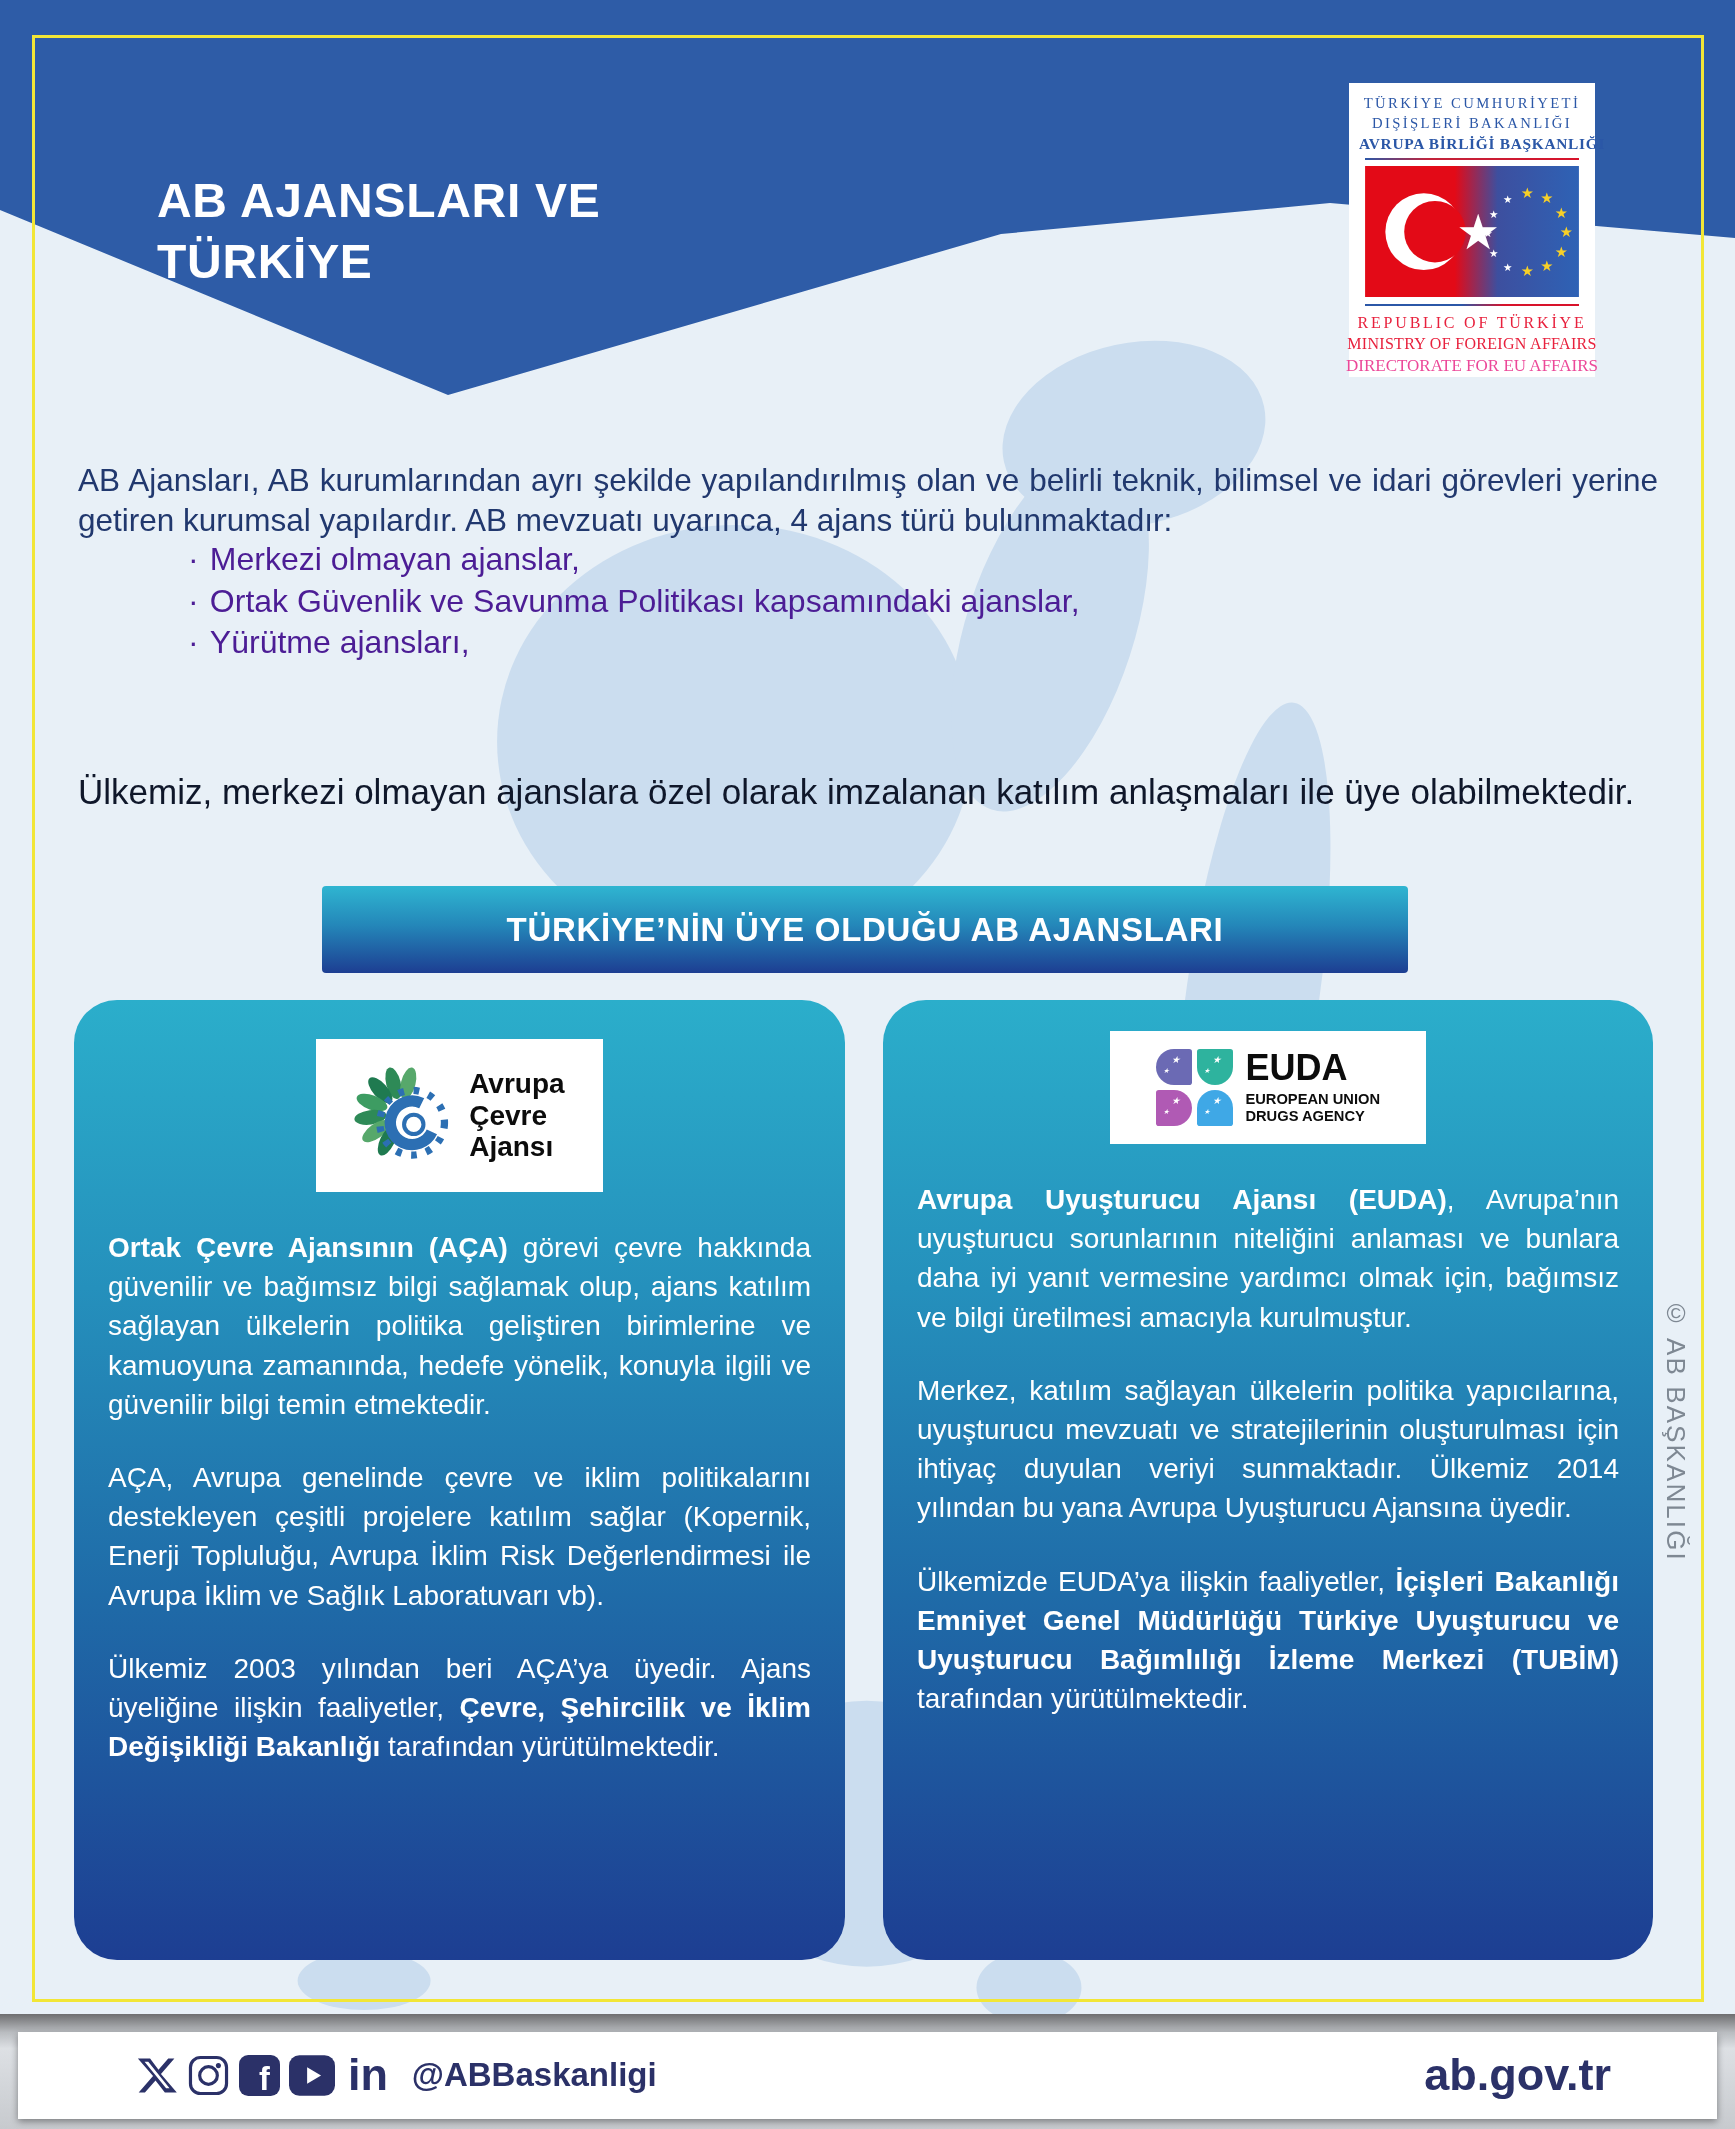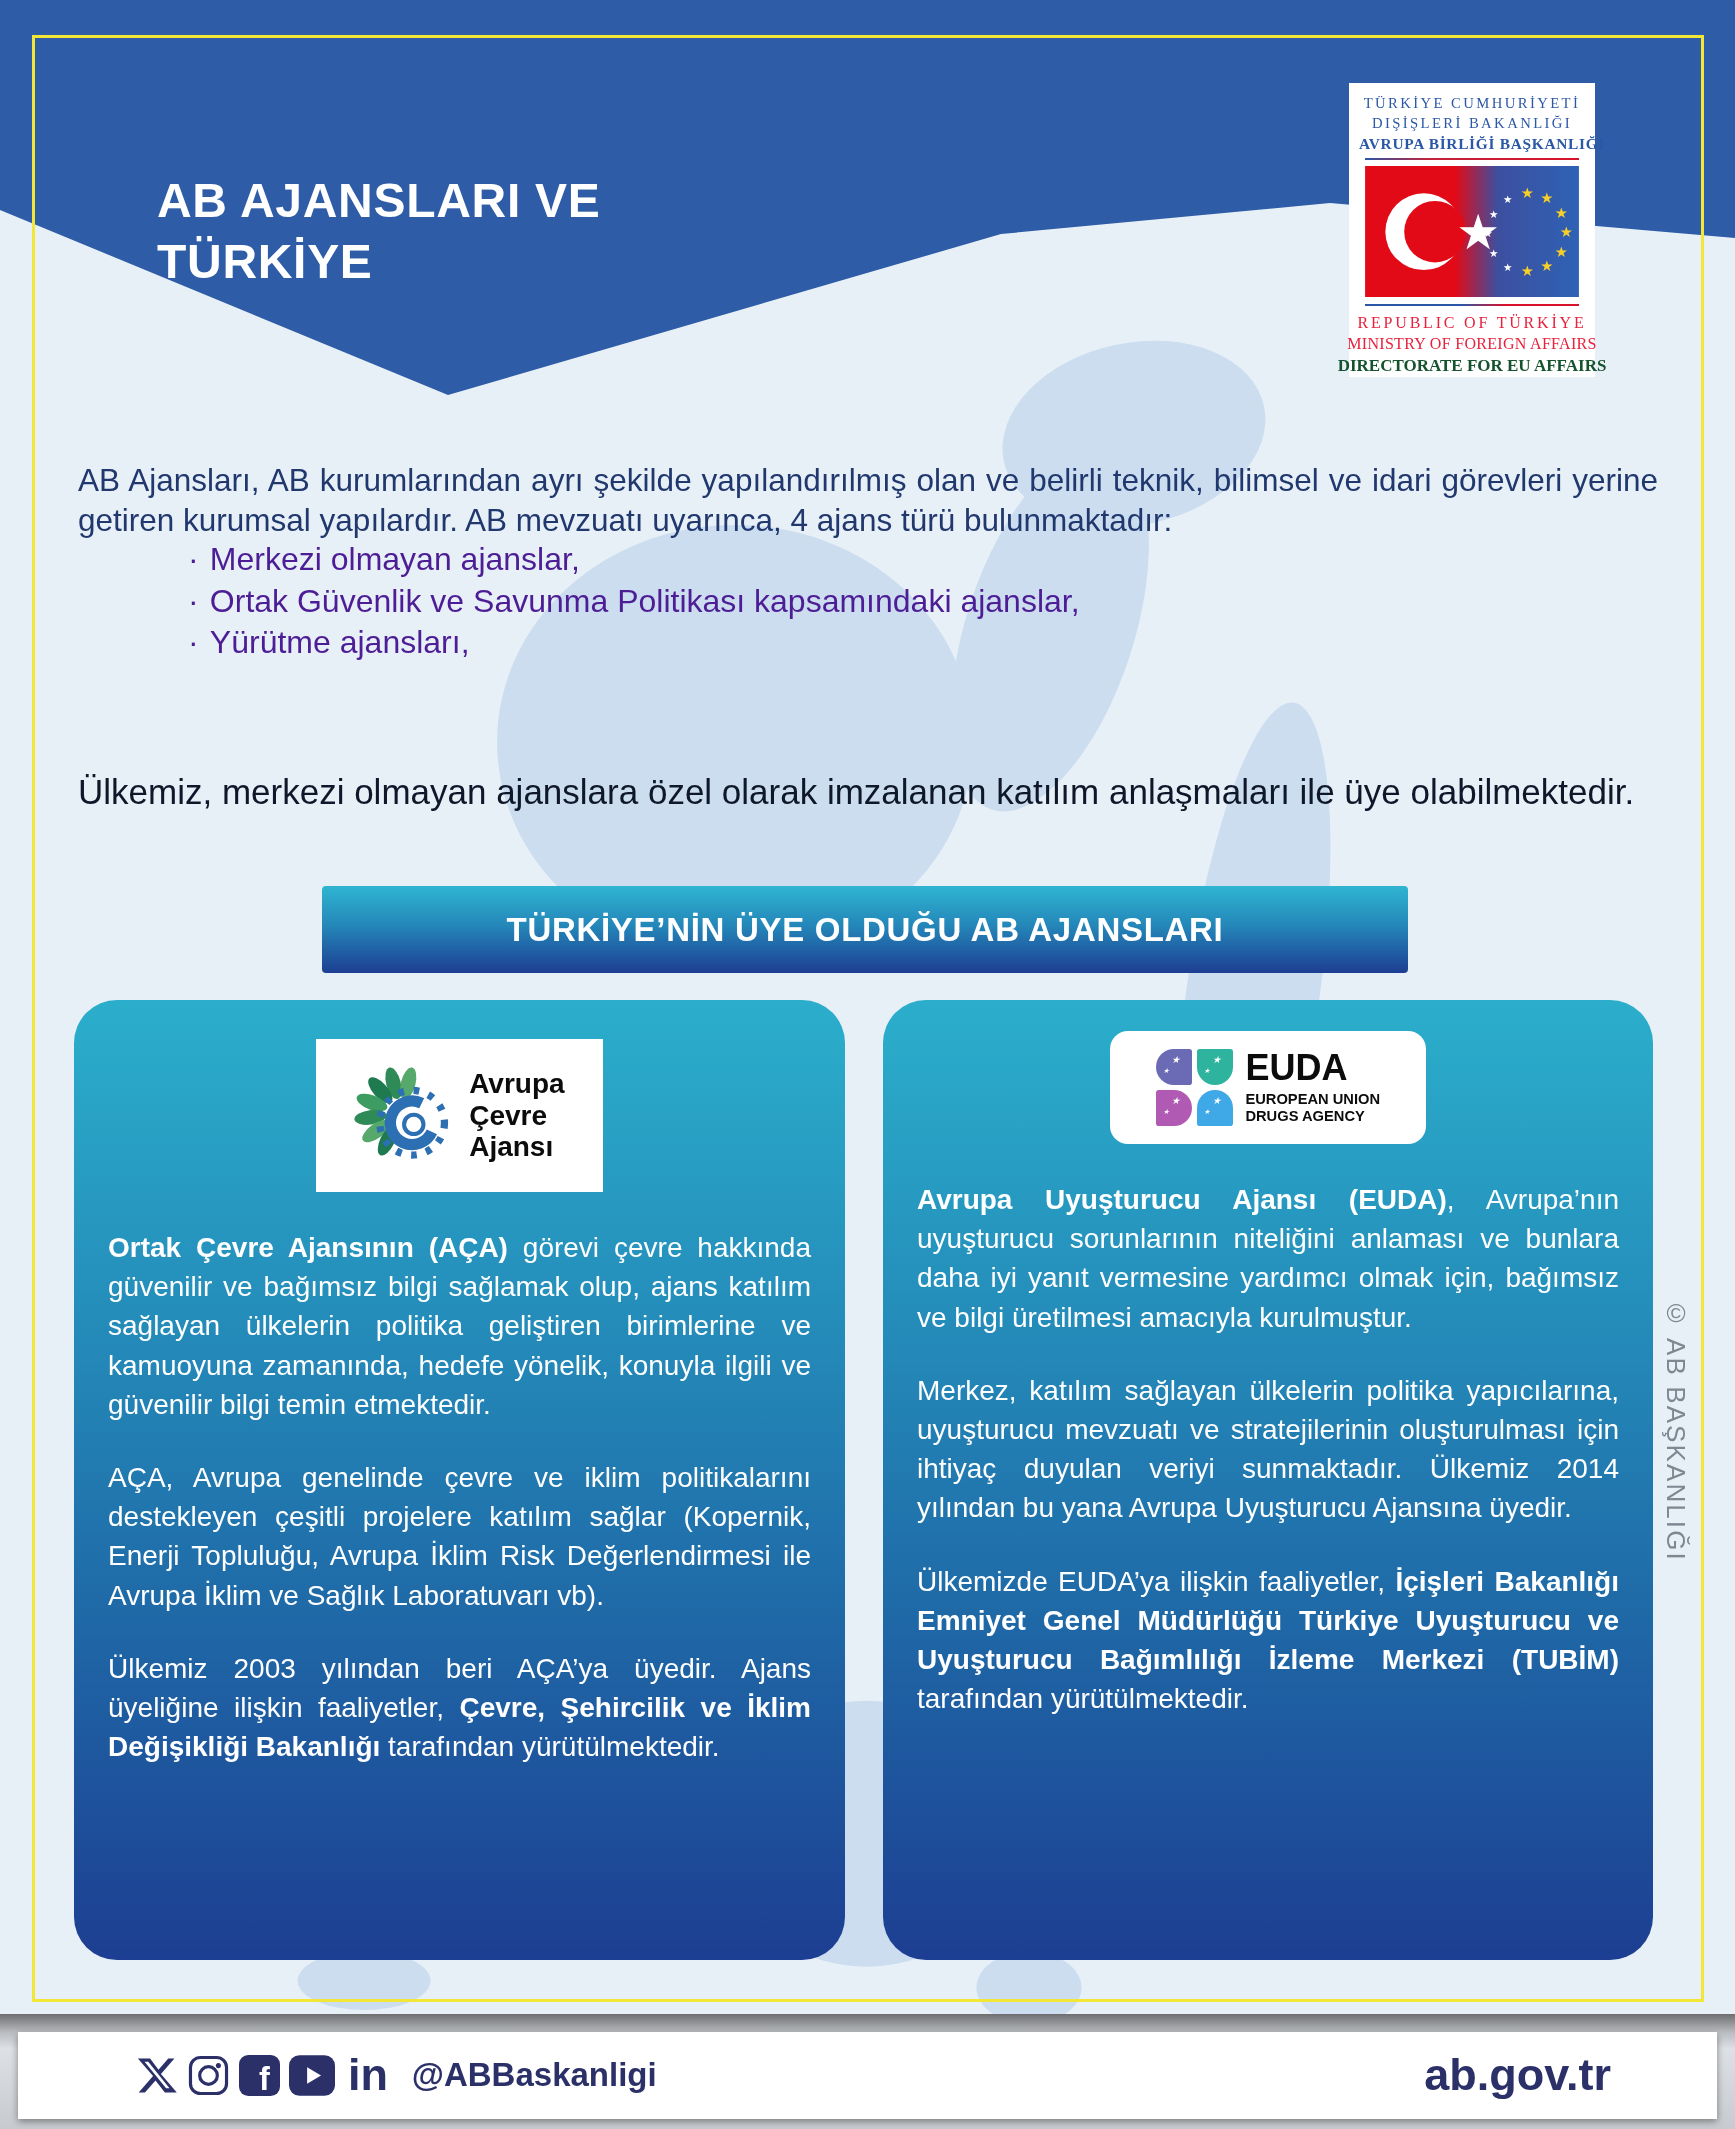--- a/index.html
+++ b/index.html
@@ -21,21 +21,21 @@
   .gov-logo{position:absolute;left:1349px;top:83px;width:246px;height:294px;background:#FFFFFF;
             z-index:4;display:flex;flex-direction:column;align-items:center;padding-top:11.2px;
             box-sizing:border-box;font-family:"Liberation Serif",serif;text-align:center;justify-content:center;}
   .gl-tr{color:#2B57A7;font-size:14.7px;letter-spacing:2.4px;line-height:1.35;white-space:nowrap;}
   .gl-tr3{color:#2B57A7;font-weight:700;font-size:15.4px;letter-spacing:0.7px;line-height:1.35;white-space:nowrap;padding-left:20px;}
   .gl-rule1{width:214px;height:2.1px;background:linear-gradient(90deg,#2B57A7 0%,#C2233B 30%,#D8122A 100%);margin:3.5px 0 5.6px;}
   .gl-rule2{width:214px;height:2.8px;margin:6.3px 0 7px;
             background:linear-gradient(90deg,#2B57A7 0%,#2B57A7 45%,#D8122A 65%,#D8122A 100%);}
   .gl-en1{color:#E8213D;font-size:16px;letter-spacing:2.8px;line-height:1.3;white-space:nowrap;}
   .gl-en2{color:#E8213D;font-size:16px;letter-spacing:0.3px;line-height:1.3;white-space:nowrap;}
-  .gl-en3{color:#14532d;font-weight:700;font-size:17px;line-height:1.3;white-space:nowrap;}
+  .gl-en3{color:#ec4899;font-weight:400;font-size:17px;line-height:1.3;white-space:nowrap;}
   
   .intro{position:absolute;left:78px;top:428px;width:1580px;z-index:4;color:#21386E;
          font-size:31.5px;line-height:1.28;text-align:justify;}
   .bullets{position:absolute;left:188px;top:539px;z-index:4;margin:0;padding:0;list-style:none;
            color:#4c1d95;font-size:32px;line-height:1.3;}
   .bullets .dot{margin-right:11.2px;}
   .note{position:absolute;left:78px;top:734px;width:1580px;z-index:4;color:#0f172a;
         font-size:35px;line-height:1.32;text-align:justify;}
   
   .banner{position:absolute;left:322px;top:886px;width:1086px;height:87px;border-radius:4px;
@@ -44,21 +44,21 @@
   .banner span{color:#FFFFFF;font-weight:800;font-size:33px;letter-spacing:0.7px;}
   
   .card{position:absolute;top:1000px;height:960px;border-radius:43px;z-index:4;box-sizing:border-box;
         padding:0 34px;background:linear-gradient(180deg,#2BAECB 0%,#2590BC 30%,#1F6BA8 62%,#1D3E92 100%);}
   .card-left{left:74px;width:771px;}
   .card-right{left:883px;width:770px;}
   .agency-box{background:#FFFFFF;display:flex;align-items:center;justify-content:center;}
   .eea-box{width:287px;height:153px;margin:39px auto 16px;gap:9.8px;}
   .eea-text{color:#0c0c0c;font-weight:700;font-size:28px;line-height:1.12;}
   .eea-text span{display:block;}
-  .euda-box{width:316px;height:113px;margin:31px auto 0;gap:12.6px;border-radius:18px;}
+  .euda-box{width:316px;height:113px;margin:31px auto 0;gap:12.6px;}
   .euda-mark{display:grid;grid-template-columns:36px 36px;grid-template-rows:36px 36px;gap:4.9px;}
   .euda-mark i{position:relative;display:block;}
   .t-tl{background:#6B6AB4;border-radius:18px 2.8px 2.8px 18px;}
   .t-tr{background:#2EB39E;border-radius:2.8px 2.8px 18px 18px;}
   .t-bl{background:#B05AB4;border-radius:2.8px 18px 18px 2.8px;}
   .t-br{background:#3FA8E6;border-radius:18px 18px 2.8px 2.8px;}
   .euda-mark i::before,.euda-mark i::after{content:"★";position:absolute;color:#fff;line-height:1;}
   .euda-mark i::before{font-size:9.8px;left:15.4px;top:6.3px;}
   .euda-mark i::after{font-size:7px;left:7px;top:18px;}
   .euda-title{font-size:36px;font-weight:800;color:#0c0c0c;line-height:1;}

